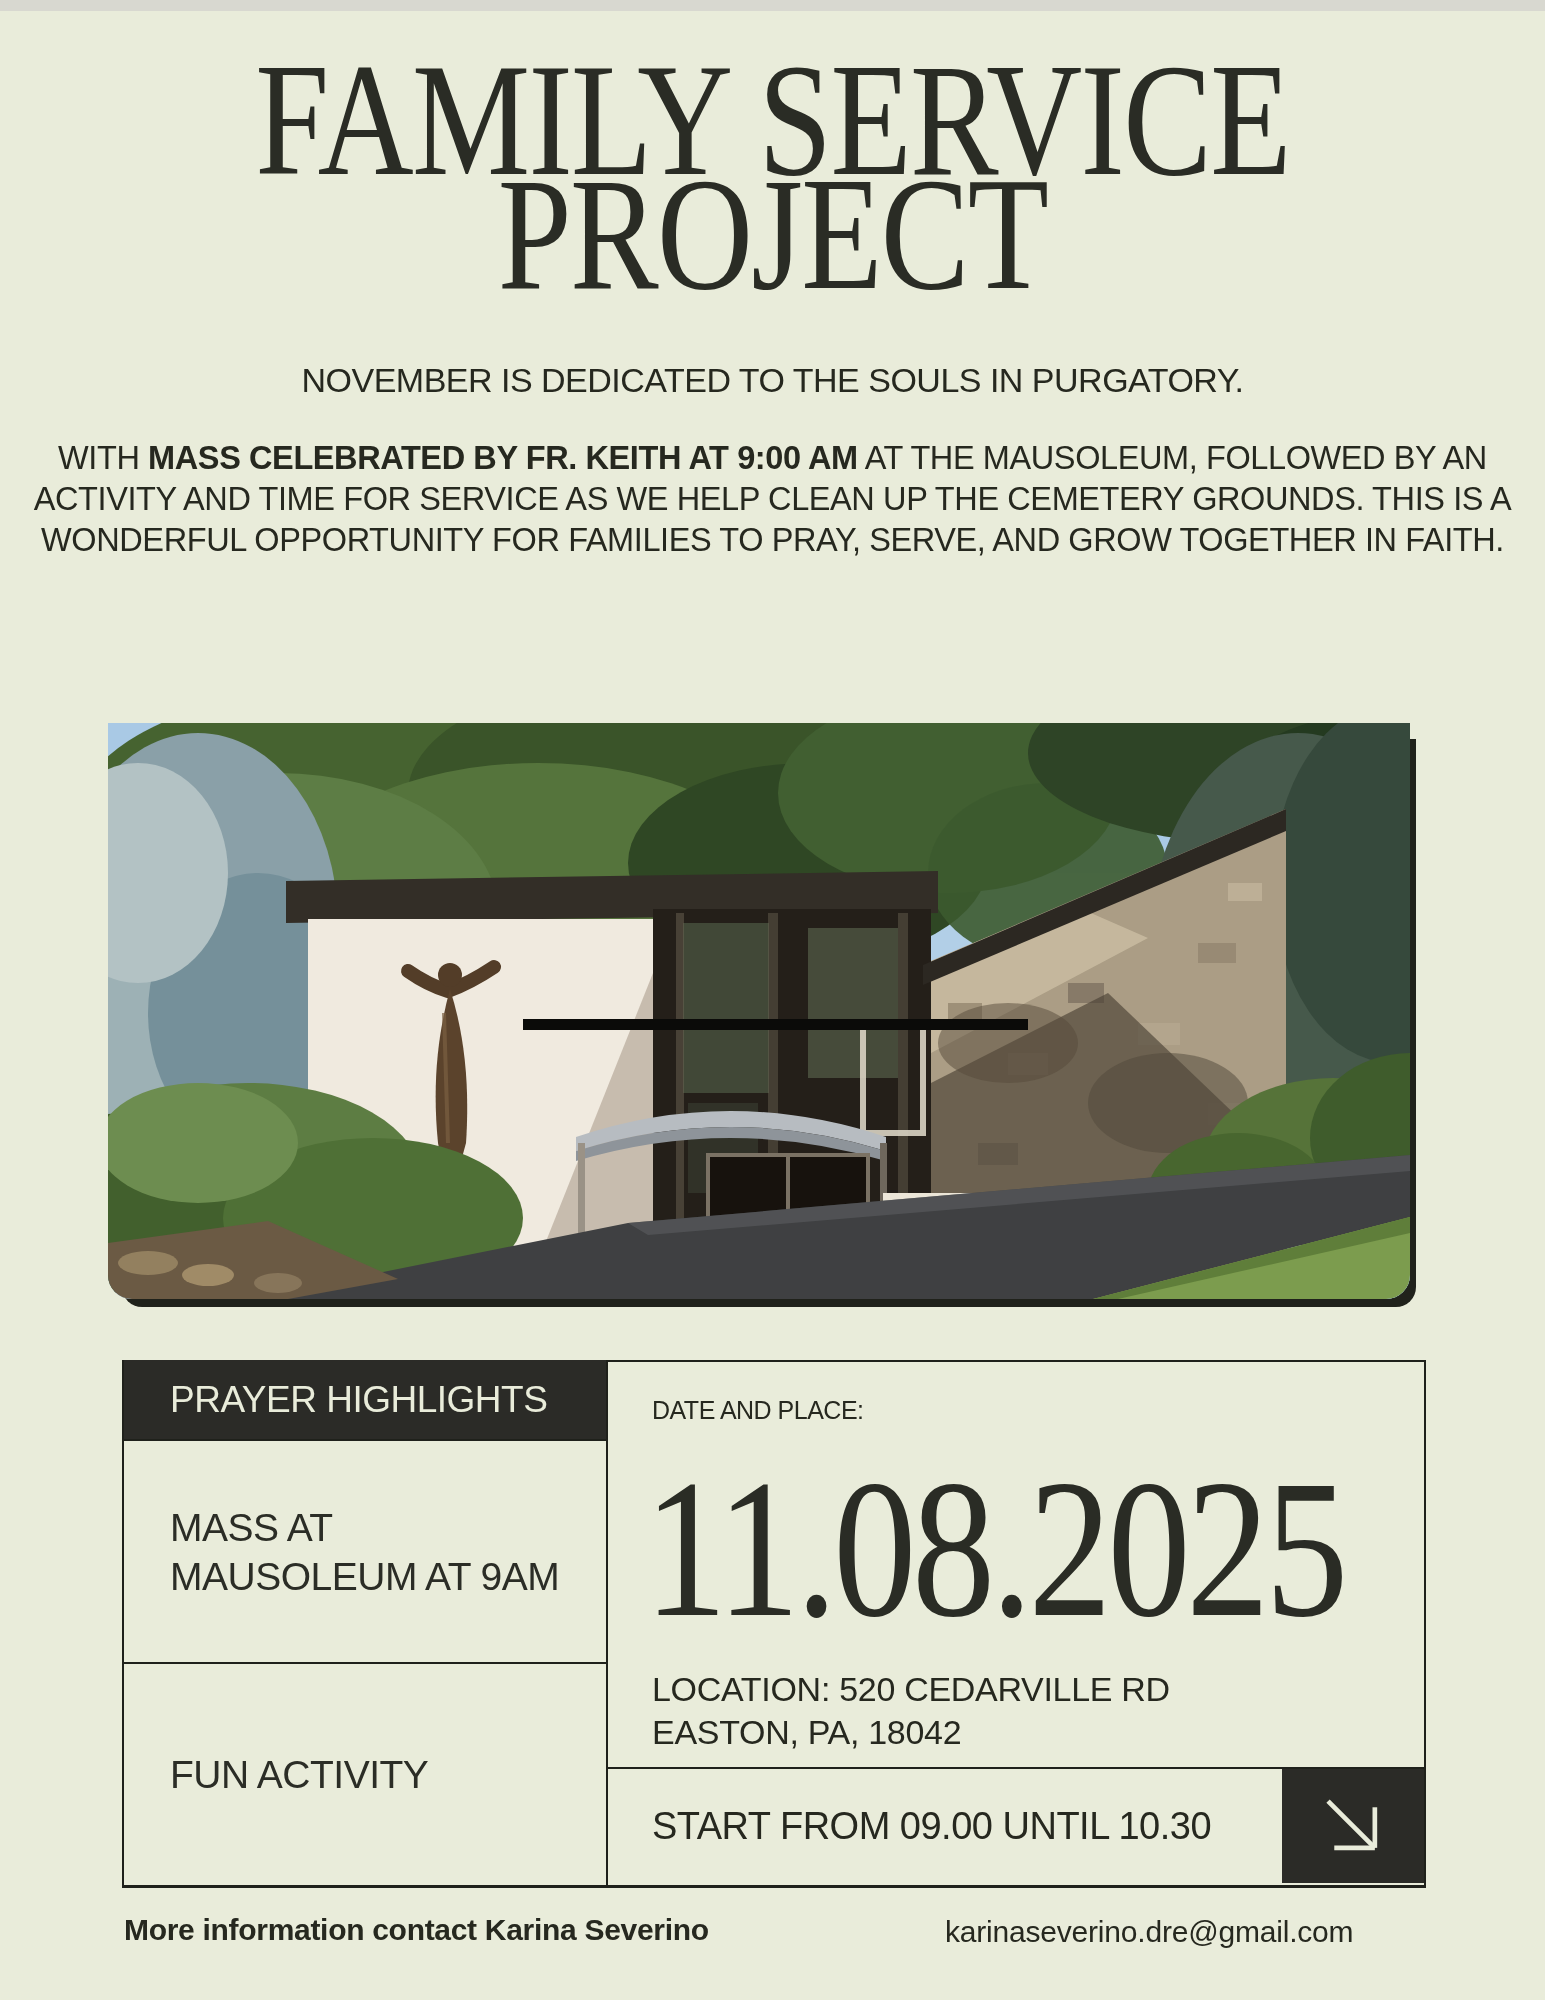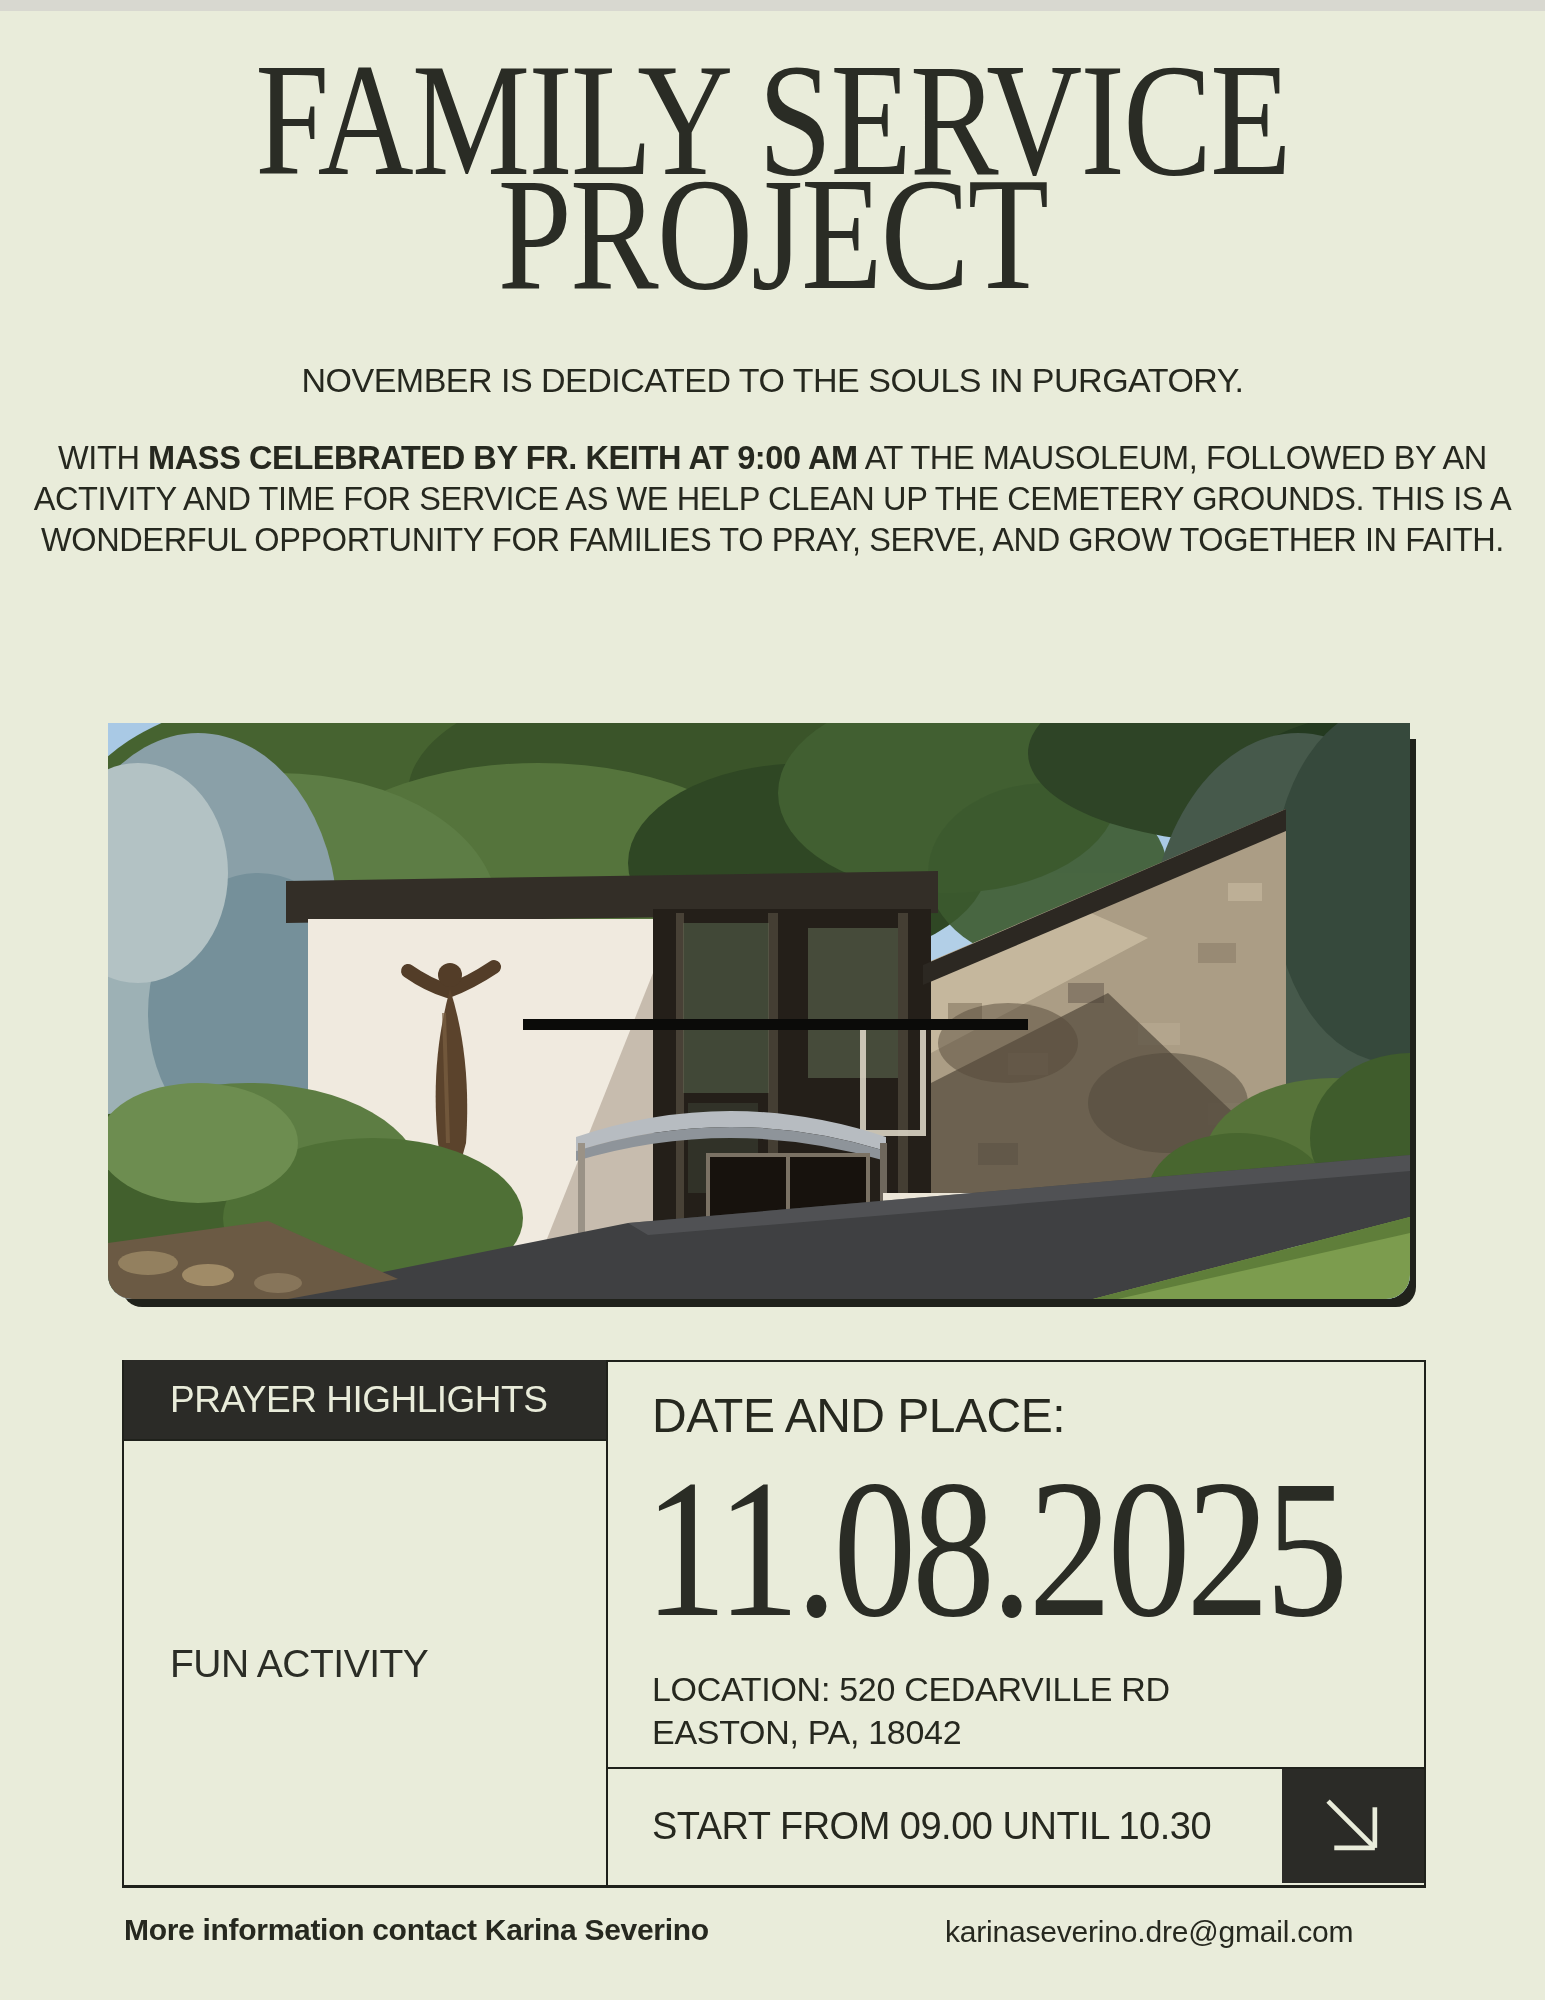--- a/index.html
+++ b/index.html
@@ -48,21 +48,21 @@
   .hl-cell{
     flex:1;border-top:2px solid #1f211b;display:flex;flex-direction:column;
     justify-content:center;padding-left:46px;font-size:39px;line-height:49px;
     letter-spacing:-0.5px;color:#2b2d26;
   }
   .hl-cell:first-of-type{border-top:none;}
   .col-right{
     position:absolute;left:484px;top:0;width:820px;height:528px;box-sizing:border-box;
     border:2px solid #1f211b;border-bottom-width:3px;background:#e9ecda;
   }
-  .dp-heading{position:absolute;top:26px;left:44px;font-size:48px;letter-spacing:-0.5px;}
+  .dp-heading{position:absolute;top:34px;left:44px;font-size:25px;letter-spacing:-0.5px;}
   .dp-date{
     position:absolute;top:88px;left:36px;margin:0;white-space:nowrap;
     font-family:"Liberation Serif",serif;font-weight:400;font-size:198px;line-height:1;
     letter-spacing:-5px;color:#2a2c25;transform:scaleX(0.84);transform-origin:0 0;
   }
   .dp-loc{position:absolute;top:306px;left:44px;font-size:34px;line-height:43px;letter-spacing:-0.3px;}
   .start-row{position:absolute;left:0;right:0;bottom:0;height:116px;border-top:2px solid #1f211b;}
   .start-text{position:absolute;left:44px;top:36px;font-size:38px;letter-spacing:-0.5px;}
   .arrow-box{
     position:absolute;right:0;top:0;width:142px;height:114px;background:#2b2b27;
@@ -198,20 +198,24 @@
       <ellipse cx="40" cy="540" rx="30" ry="12" fill="#93805f"></ellipse>
       <ellipse cx="100" cy="552" rx="26" ry="11" fill="#a08b67"></ellipse>
       <ellipse cx="170" cy="560" rx="24" ry="10" fill="#87755a"></ellipse>
     </svg>
   </figure>
 
   <section class="info">
     <div class="col-left">
       <div class="hl-header">PRAYER HIGHLIGHTS</div>
       <div class="hl-cell">
+        <span>MASS AT</span>
+        <span>MAUSOLEUM AT 9AM</span>
+      </div>
+      <div class="hl-cell">
         <span>FUN ACTIVITY</span>
       </div>
     </div>
     <div class="col-right">
       <div class="dp-heading">DATE AND PLACE:</div>
       <p class="dp-date">11.08.2025</p>
       <div class="dp-loc">
         <div>LOCATION: 520 CEDARVILLE RD</div>
         <div>EASTON, PA, 18042</div>
       </div>

